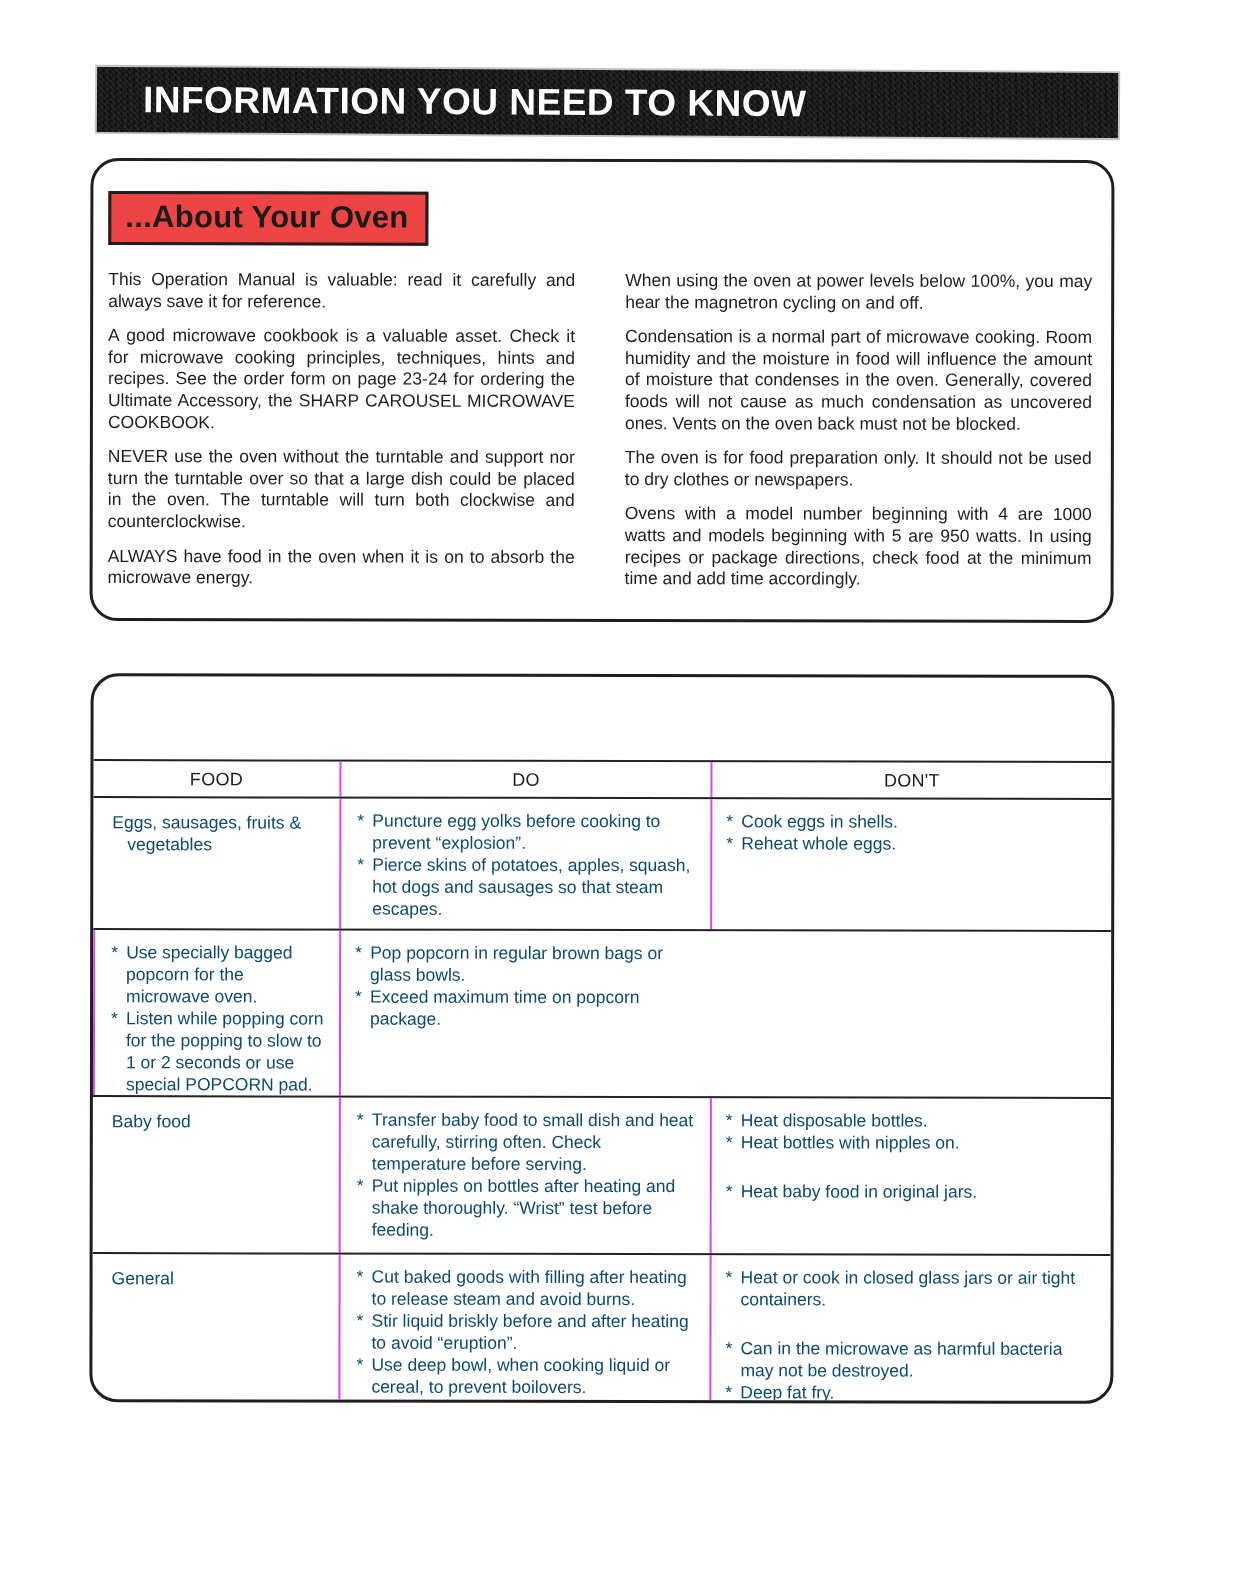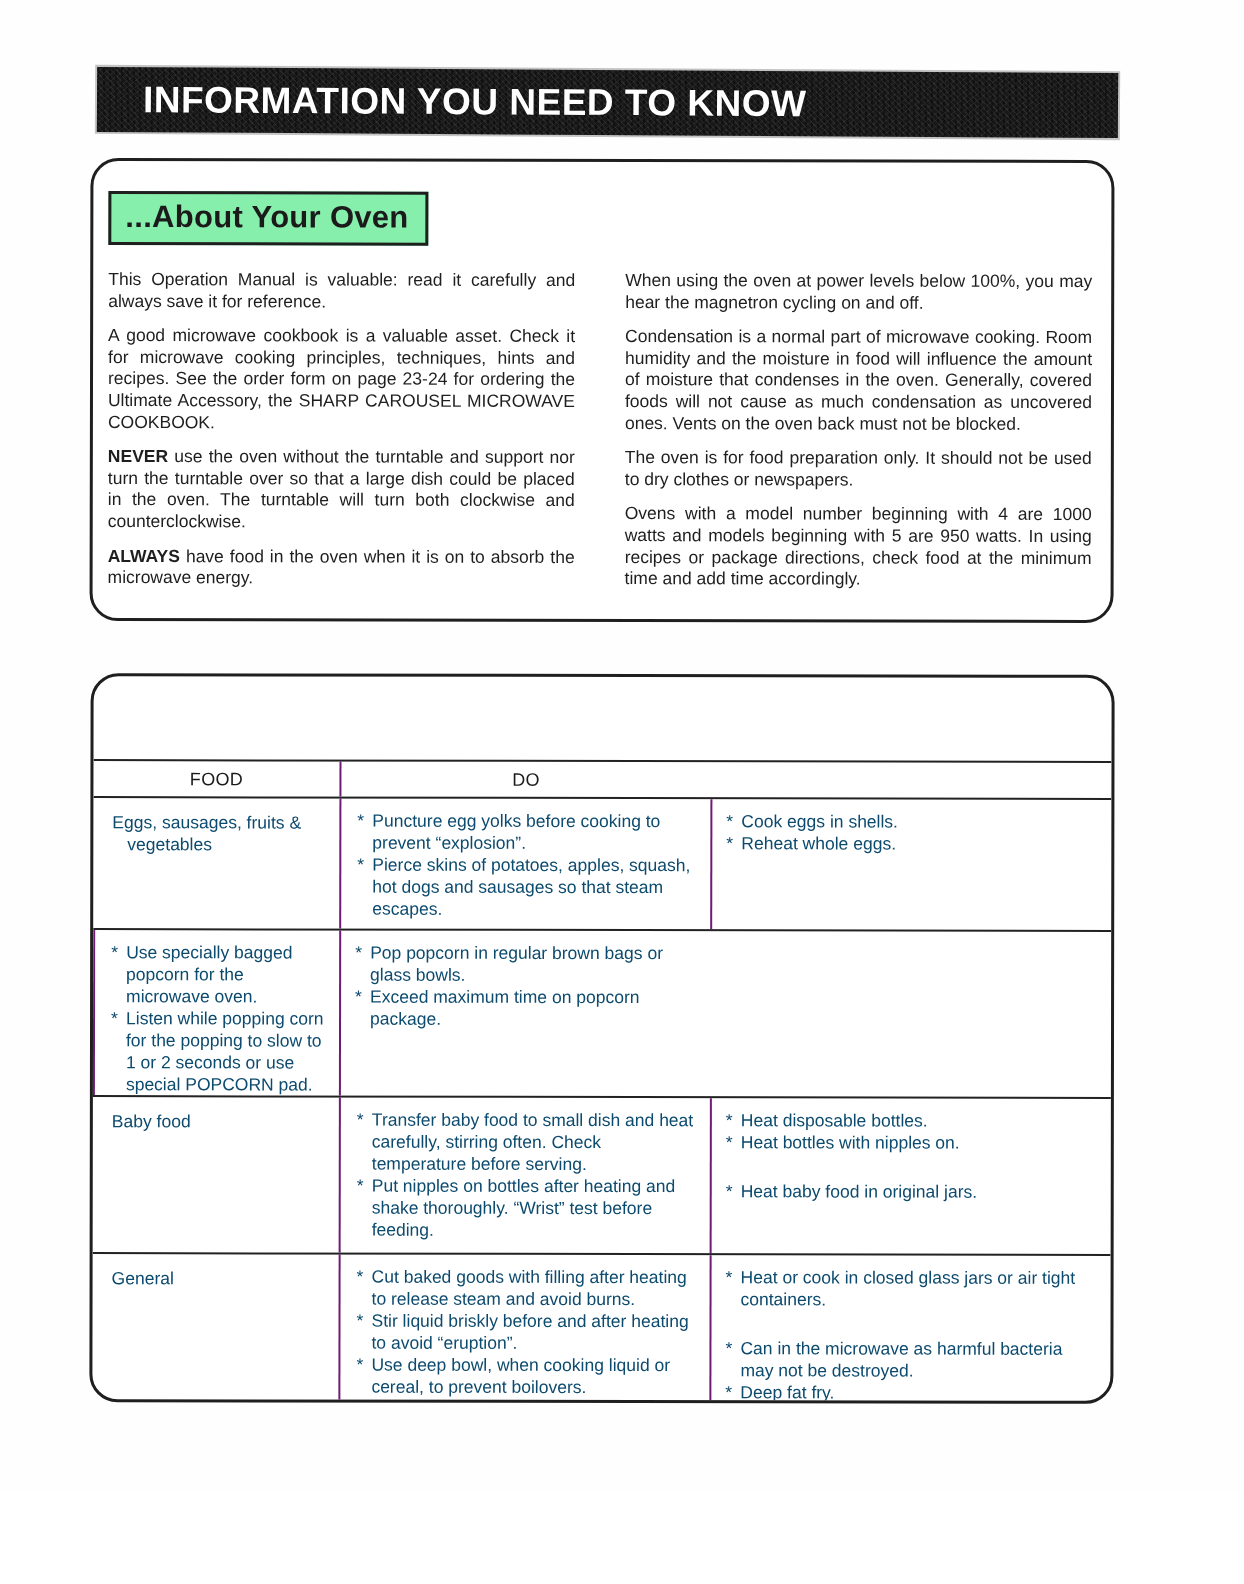--- a/index.html
+++ b/index.html
@@ -25,33 +25,33 @@
     text-shadow:0 0 1px #000;
   }
   
   .box {
     position:absolute; left:90px; width:1024px; background:#fff;
     border:3px solid #1f1f1f; border-radius:28px;
   }
   .oven-box { top:159px; height:463px; transform:rotate(0.12deg); }
   .food-box { top:674px; height:729px; transform:rotate(0.10deg); overflow:hidden; }
   .title-box {
-    display:inline-block; border:3px solid #1f1f1f; background:#86efac;
+    display:inline-block; border:3px solid #1f1f1f; background:#ef4444;
     padding:5px 17px 7px 14px; font-size:31px; font-weight:bold; letter-spacing:0.3px;
   }
   .oven-box .title-box { margin:30px 0 0 15px; }
   .food-box .title-box { margin:19px 0 0 15px; }
   
   .columns { display:flex; gap:50px; padding:24px 19px 0 15px; }
   .col { flex:1; min-width:0; }
   .para {
     font-size:17.5px; line-height:21.6px; text-align:justify;
     margin:0 0 13px 0; color:#1e1e1e;
   }
-  .para b { font-weight:bold; }
+  .para b { font-weight:normal; }
   
   .food-table {
     position:absolute; top:83px; left:0; right:0; bottom:0;
     display:flex; flex-direction:column;
   }
   .thead {
     display:grid; grid-template-columns:246px 371px 1fr;
     border-top:2px solid #222;
   }
   .hcell {
@@ -60,21 +60,21 @@
   }
   .tbody { flex:1; display:flex; flex-direction:column; }
   .trow {
     display:grid; grid-template-columns:246px 371px 1fr;
     border-top:2px solid #222;
   }
   .tbody .trow:nth-child(1) { min-height:132px; }
   .tbody .trow:nth-child(2) { min-height:136px; }
   .tbody .trow:nth-child(3) { min-height:157px; }
   .tbody .trow:nth-child(4) { flex:1; }
-  .vline { border-left:2px solid #701a75; }
+  .vline { border-left:2px solid #d946ef; }
   .cell { font-size:17.5px; line-height:22px; color:#0c4a6e; }
   .fcell { padding:13px 8px 0 34px; text-indent:-15px; }
   .dcell { padding:11px 10px 0 16px; }
   .ncell { padding:11px 12px 0 14px; }
   .bullet { display:flex; }
   .bullet.gap { margin-top:27px; }
   .star { flex:none; width:15px; font-size:17.5px; }
   .btext { flex:1; }
   
   .page-number {
@@ -109,20 +109,21 @@
           <p class="para">Ovens with a model number beginning with 4 are 1000 watts and models beginning with 5 are 950 watts. In using recipes or package directions, check food at the minimum time and add time accordingly.</p>
         </div>
     </div>
   </section>
 
   <section class="box food-box">
     <div class="food-table">
       <div class="thead" id="food-thead">
           <div class="hcell">FOOD</div>
           <div class="hcell vline">DO</div>
+          <div class="hcell vline">DON'T</div>
         </div>
       <div class="tbody" id="food-tbody">
           <div class="trow">
             <div class="cell fcell">Eggs, sausages, fruits &amp; vegetables</div>
             <div class="cell dcell vline">
               <div class="bullet">
                 <span class="star">*</span>
                 <span class="btext">Puncture egg yolks before cooking to prevent “explosion”.</span>
               </div>
               <div class="bullet">

